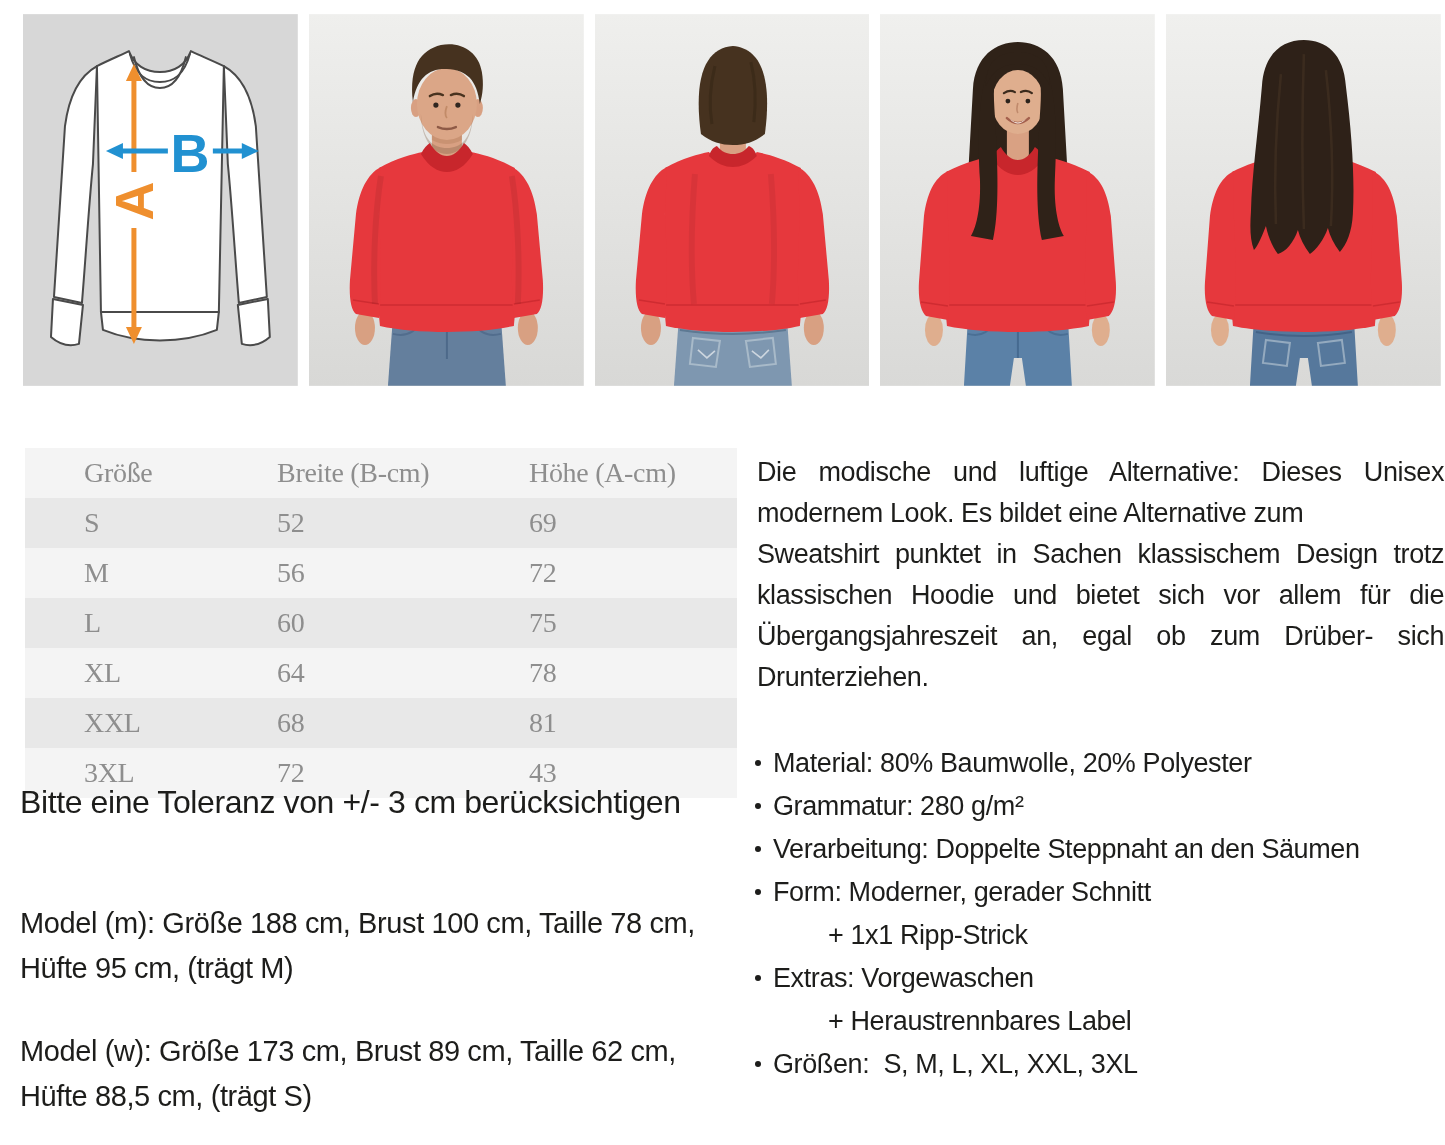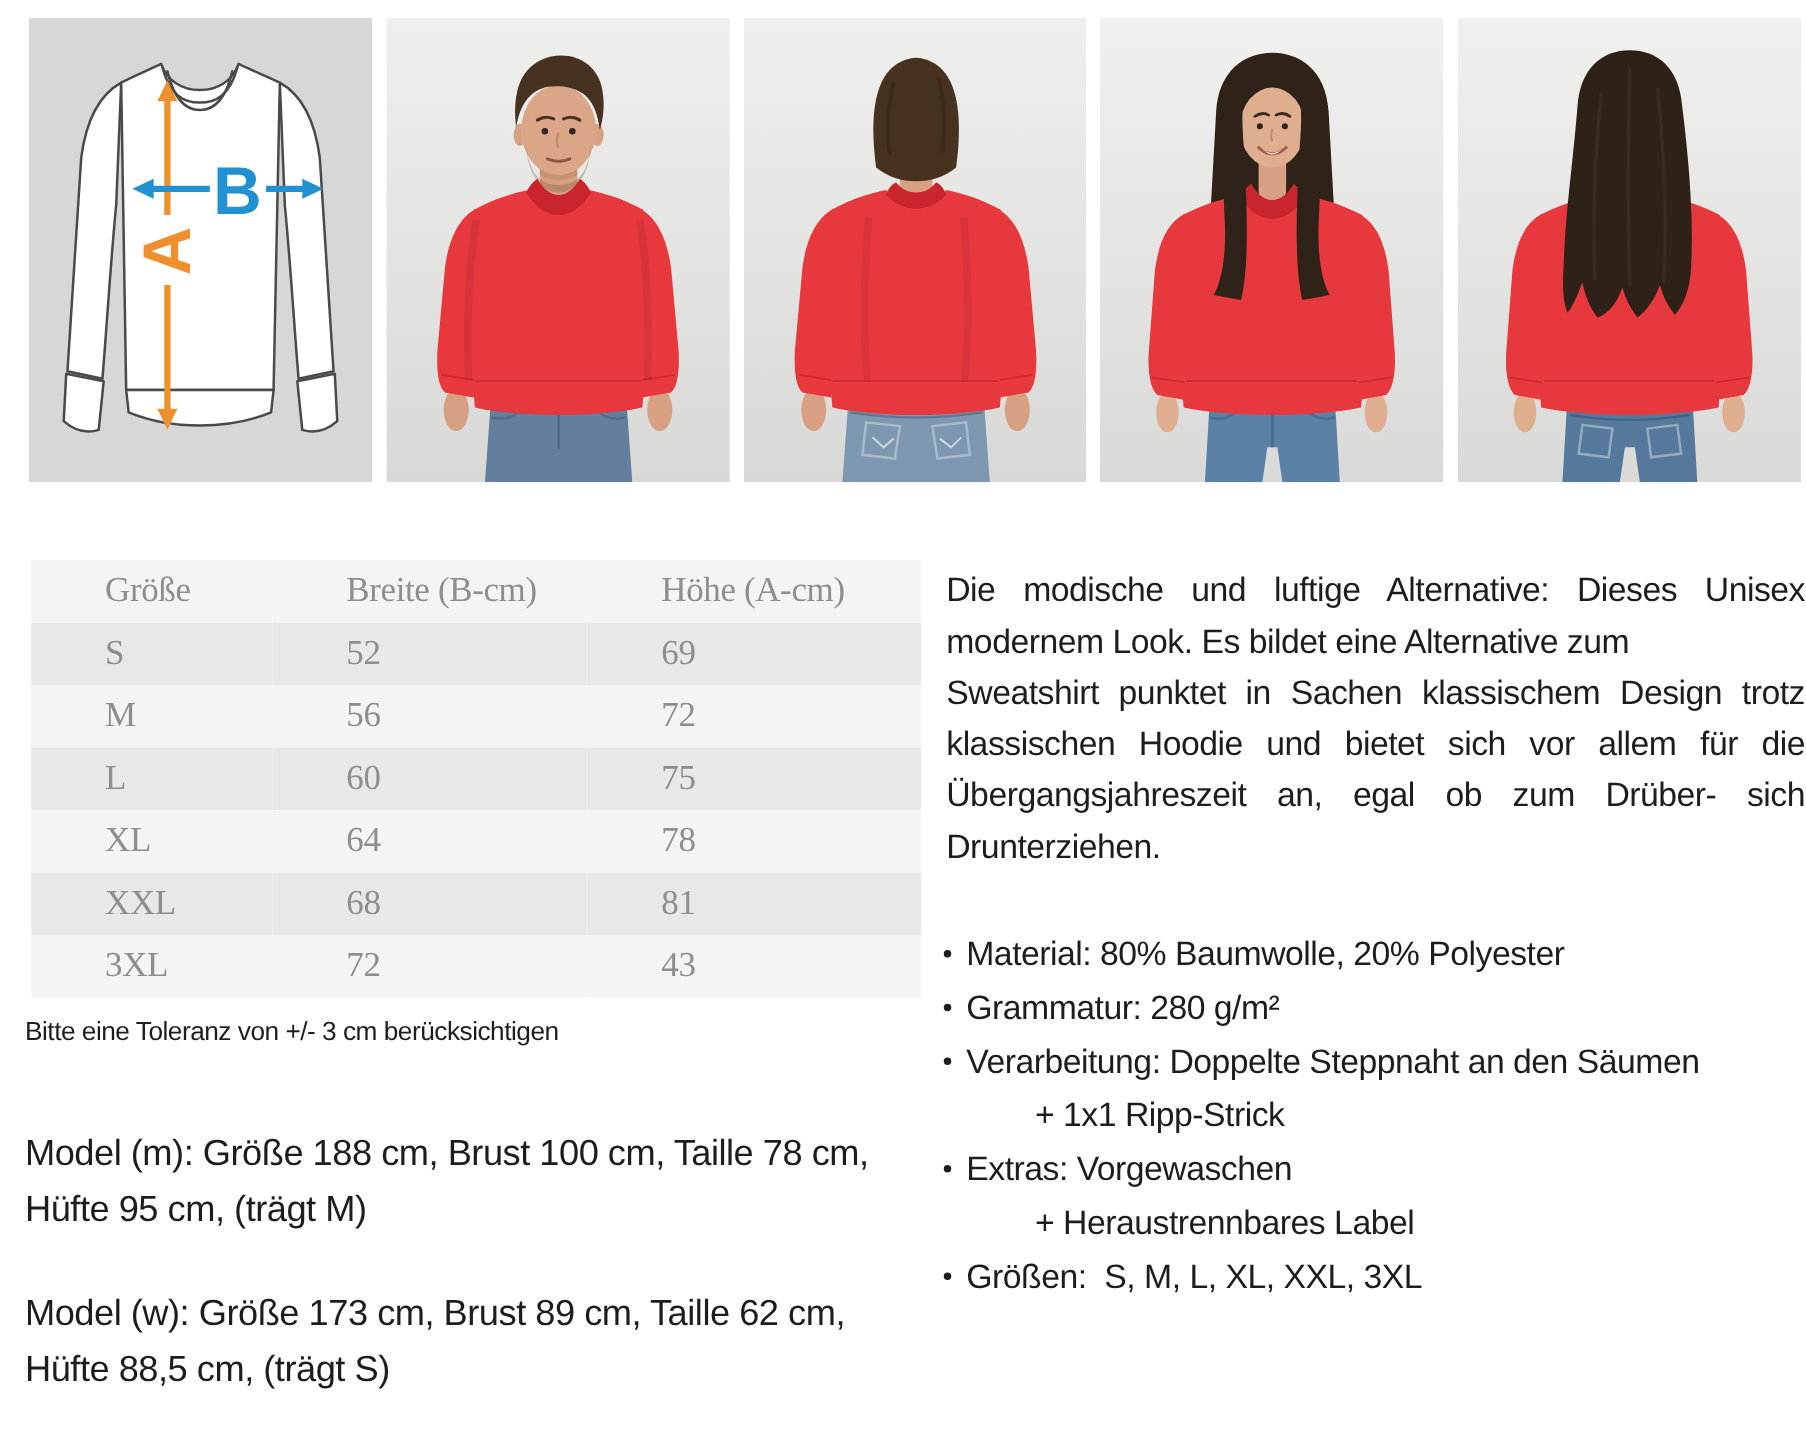--- a/index.html
+++ b/index.html
@@ -25,21 +25,21 @@
   
   table.size-table{position:absolute;left:25px;top:448px;width:712px;border-collapse:collapse;table-layout:fixed;}
   table.size-table th,table.size-table td{
       height:50px;padding:0 0 0 59px;text-align:left;vertical-align:middle;
       font-size:28px;font-weight:400;color:var(--table-text,#8e8e8e);letter-spacing:-0.3px;font-family:Liberation Serif, serif;}
   table.size-table thead tr{background:var(--table-row-light,#f4f4f4);}
   table.size-table tbody tr:nth-child(odd){background:var(--table-row-dark,#e8e8e8);}
   table.size-table tbody tr:nth-child(even){background:var(--table-row-light,#f4f4f4);}
 
   
-  .tolerance{position:absolute;left:20px;top:814px;font-size:21px;letter-spacing:-0.4px;}
+  .tolerance{position:absolute;left:20px;top:784px;font-size:32px;letter-spacing:-0.4px;}
   .model-block{position:absolute;left:20px;width:712px;font-size:29px;line-height:45px;letter-spacing:-0.4px;}
   .model-block .b{font-weight:normal;}
   .model-m{top:901px;}
   .model-w{top:1029px;}
 
   
   .right-col{position:absolute;left:757px;top:452px;width:687px;}
   .desc-line{font-size:27px;line-height:41px;letter-spacing:-0.4px;}
   .desc-line.j{text-align:justify;text-align-last:justify;}
   .features{margin-top:44px;}
@@ -305,20 +305,21 @@
         <div class="desc-line">modernem Look. Es bildet eine Alternative zum</div>
         <div class="desc-line j">Sweatshirt punktet in Sachen klassischem Design trotz</div>
         <div class="desc-line j">klassischen Hoodie und bietet sich vor allem für die</div>
         <div class="desc-line j">Übergangsjahreszeit an, egal ob zum Drüber- sich</div>
         <div class="desc-line">Drunterziehen.</div>
       </div>
     <div id="features" class="features">
         <div class="feature"><span class="dot"></span><span>Material: 80% Baumwolle, 20% Polyester</span></div>
         <div class="feature"><span class="dot"></span><span>Grammatur: 280 g/m²</span></div>
         <div class="feature"><span class="dot"></span><span>Verarbeitung: Doppelte Steppnaht an den Säumen</span></div>
+        <div class="feature"><span class="dot"></span><span>Form: Moderner, gerader Schnitt</span></div>
         <div class="feature indent"><span>+ 1x1 Ripp-Strick</span></div>
         <div class="feature"><span class="dot"></span><span>Extras: Vorgewaschen</span></div>
         <div class="feature indent"><span>+ Heraustrennbares Label</span></div>
         <div class="feature"><span class="dot"></span><span>Größen:  S, M, L, XL, XXL, 3XL</span></div>
       </div>
   </div>
 
 </div>
 
 </body></html>

